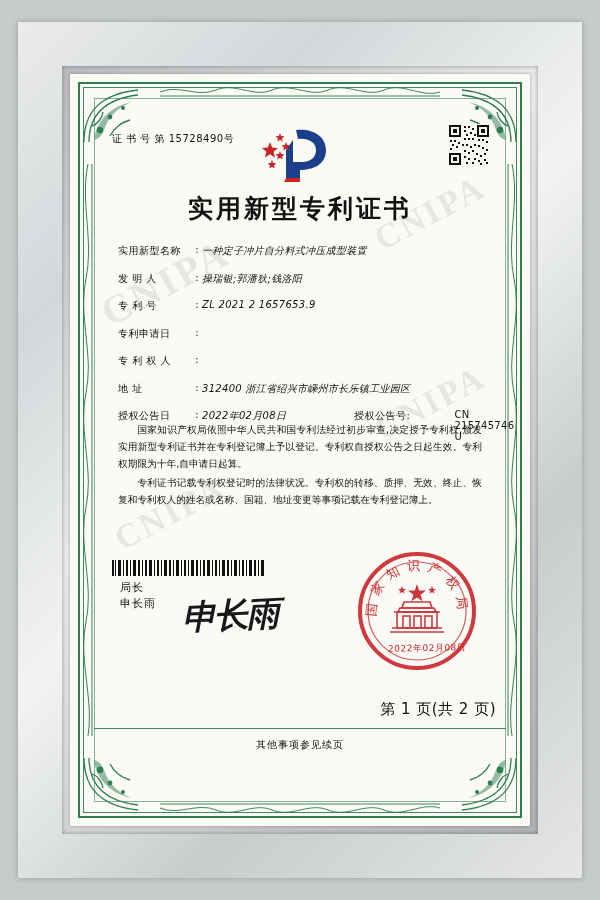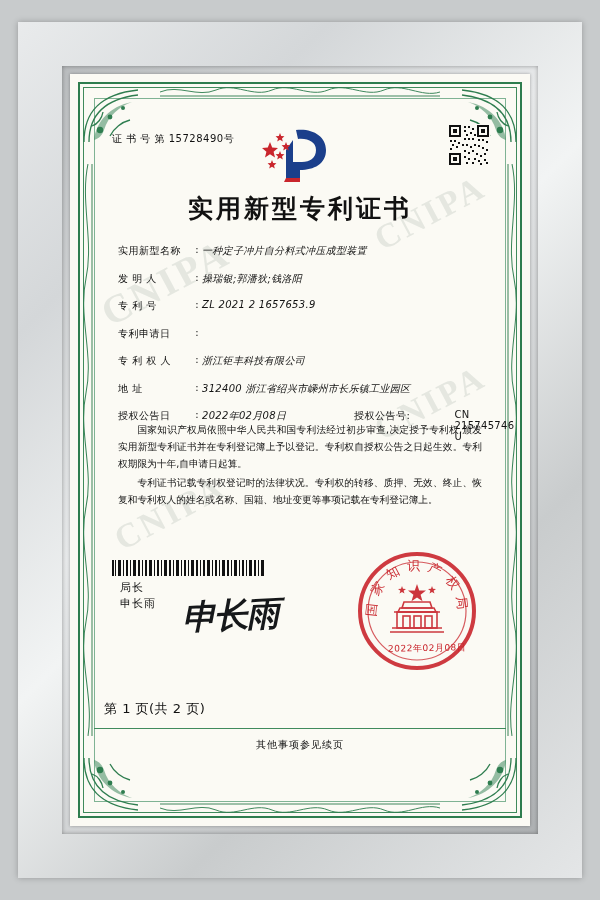--- a/index.html
+++ b/index.html
@@ -226,22 +226,22 @@
     right: 30px; top: 534px;
     font-size: 9px;
     color: #c9252c;
     letter-spacing: .5px;
     transform: rotate(-1deg);
   }
 
   .page-no {
     position: absolute;
     left: 0; right: 0; top: 592px;
-    text-align: left;
-    font-size: 13px;
+    text-align: right;
+    font-size: 15px;
     color: #111;
     letter-spacing: .5px;
   }
 
   .footer-note {
     position: absolute;
     left: 0; right: 0; top: 630px;
     text-align: center;
     font-size: 10px;
     color: #111;
@@ -450,21 +450,20 @@
         </div>
 
         <div class="field-row">
           <span class="field-label">专利申请日</span>
           <span class="field-colon">:</span>
         </div>
 
         <div class="field-row">
           <span class="field-label">专 利 权 人</span>
           <span class="field-colon">:</span>
-          <span class="field-value">浙江钜丰科技有限公司</span>
         </div>
 
         <div class="field-row">
           <span class="field-label">地 址</span>
           <span class="field-colon">:</span>
           <span class="field-value">312400 浙江省绍兴市嵊州市长乐镇工业园区</span>
         </div>
 
         <div class="field-row dual">
           <span class="field-label">授权公告日</span>

